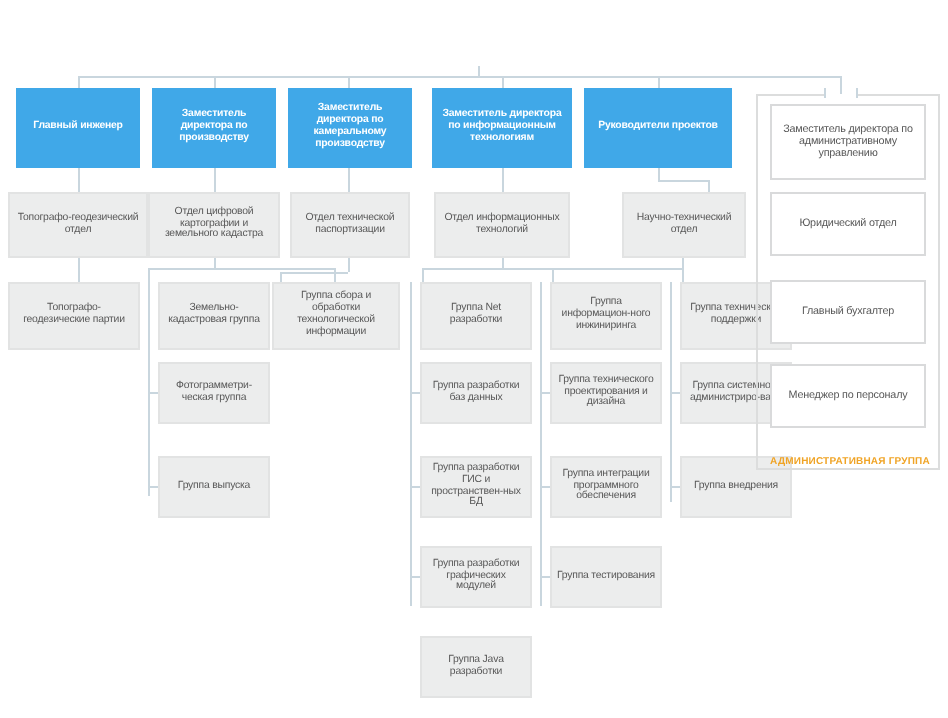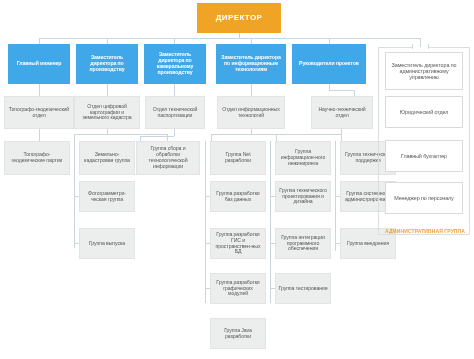--- a/index.html
+++ b/index.html
@@ -88,23 +88,20 @@
   <div class="ln ln-v" style="left:239px;top:33px;height:6px;"></div>
   <div class="ln ln-h" style="left:39px;top:38px;width:381px;"></div>
 
   <div class="ln ln-v" style="left:39px;top:38px;height:6px;"></div>
   <div class="ln ln-v" style="left:107px;top:38px;height:6px;"></div>
   <div class="ln ln-v" style="left:174px;top:38px;height:6px;"></div>
   <div class="ln ln-v" style="left:251px;top:38px;height:6px;"></div>
   <div class="ln ln-v" style="left:329px;top:38px;height:6px;"></div>
   <div class="ln ln-v" style="left:420px;top:38px;height:9px;"></div>
 
-  <div class="node n-root" style="left:197px;top:3px;width:84px;height:30px;">
-    <span>ДИРЕКТОР</span>
-  </div>
 
   <div class="node n-blue" style="left:8px;top:44px;width:62px;height:40px;">
     <span>Главный инженер</span>
   </div>
   <div class="node n-blue" style="left:76px;top:44px;width:62px;height:40px;">
     <span>Заместитель директора по производству</span>
   </div>
   <div class="node n-blue" style="left:144px;top:44px;width:62px;height:40px;">
     <span>Заместитель директора по камеральному производству</span>
   </div>

